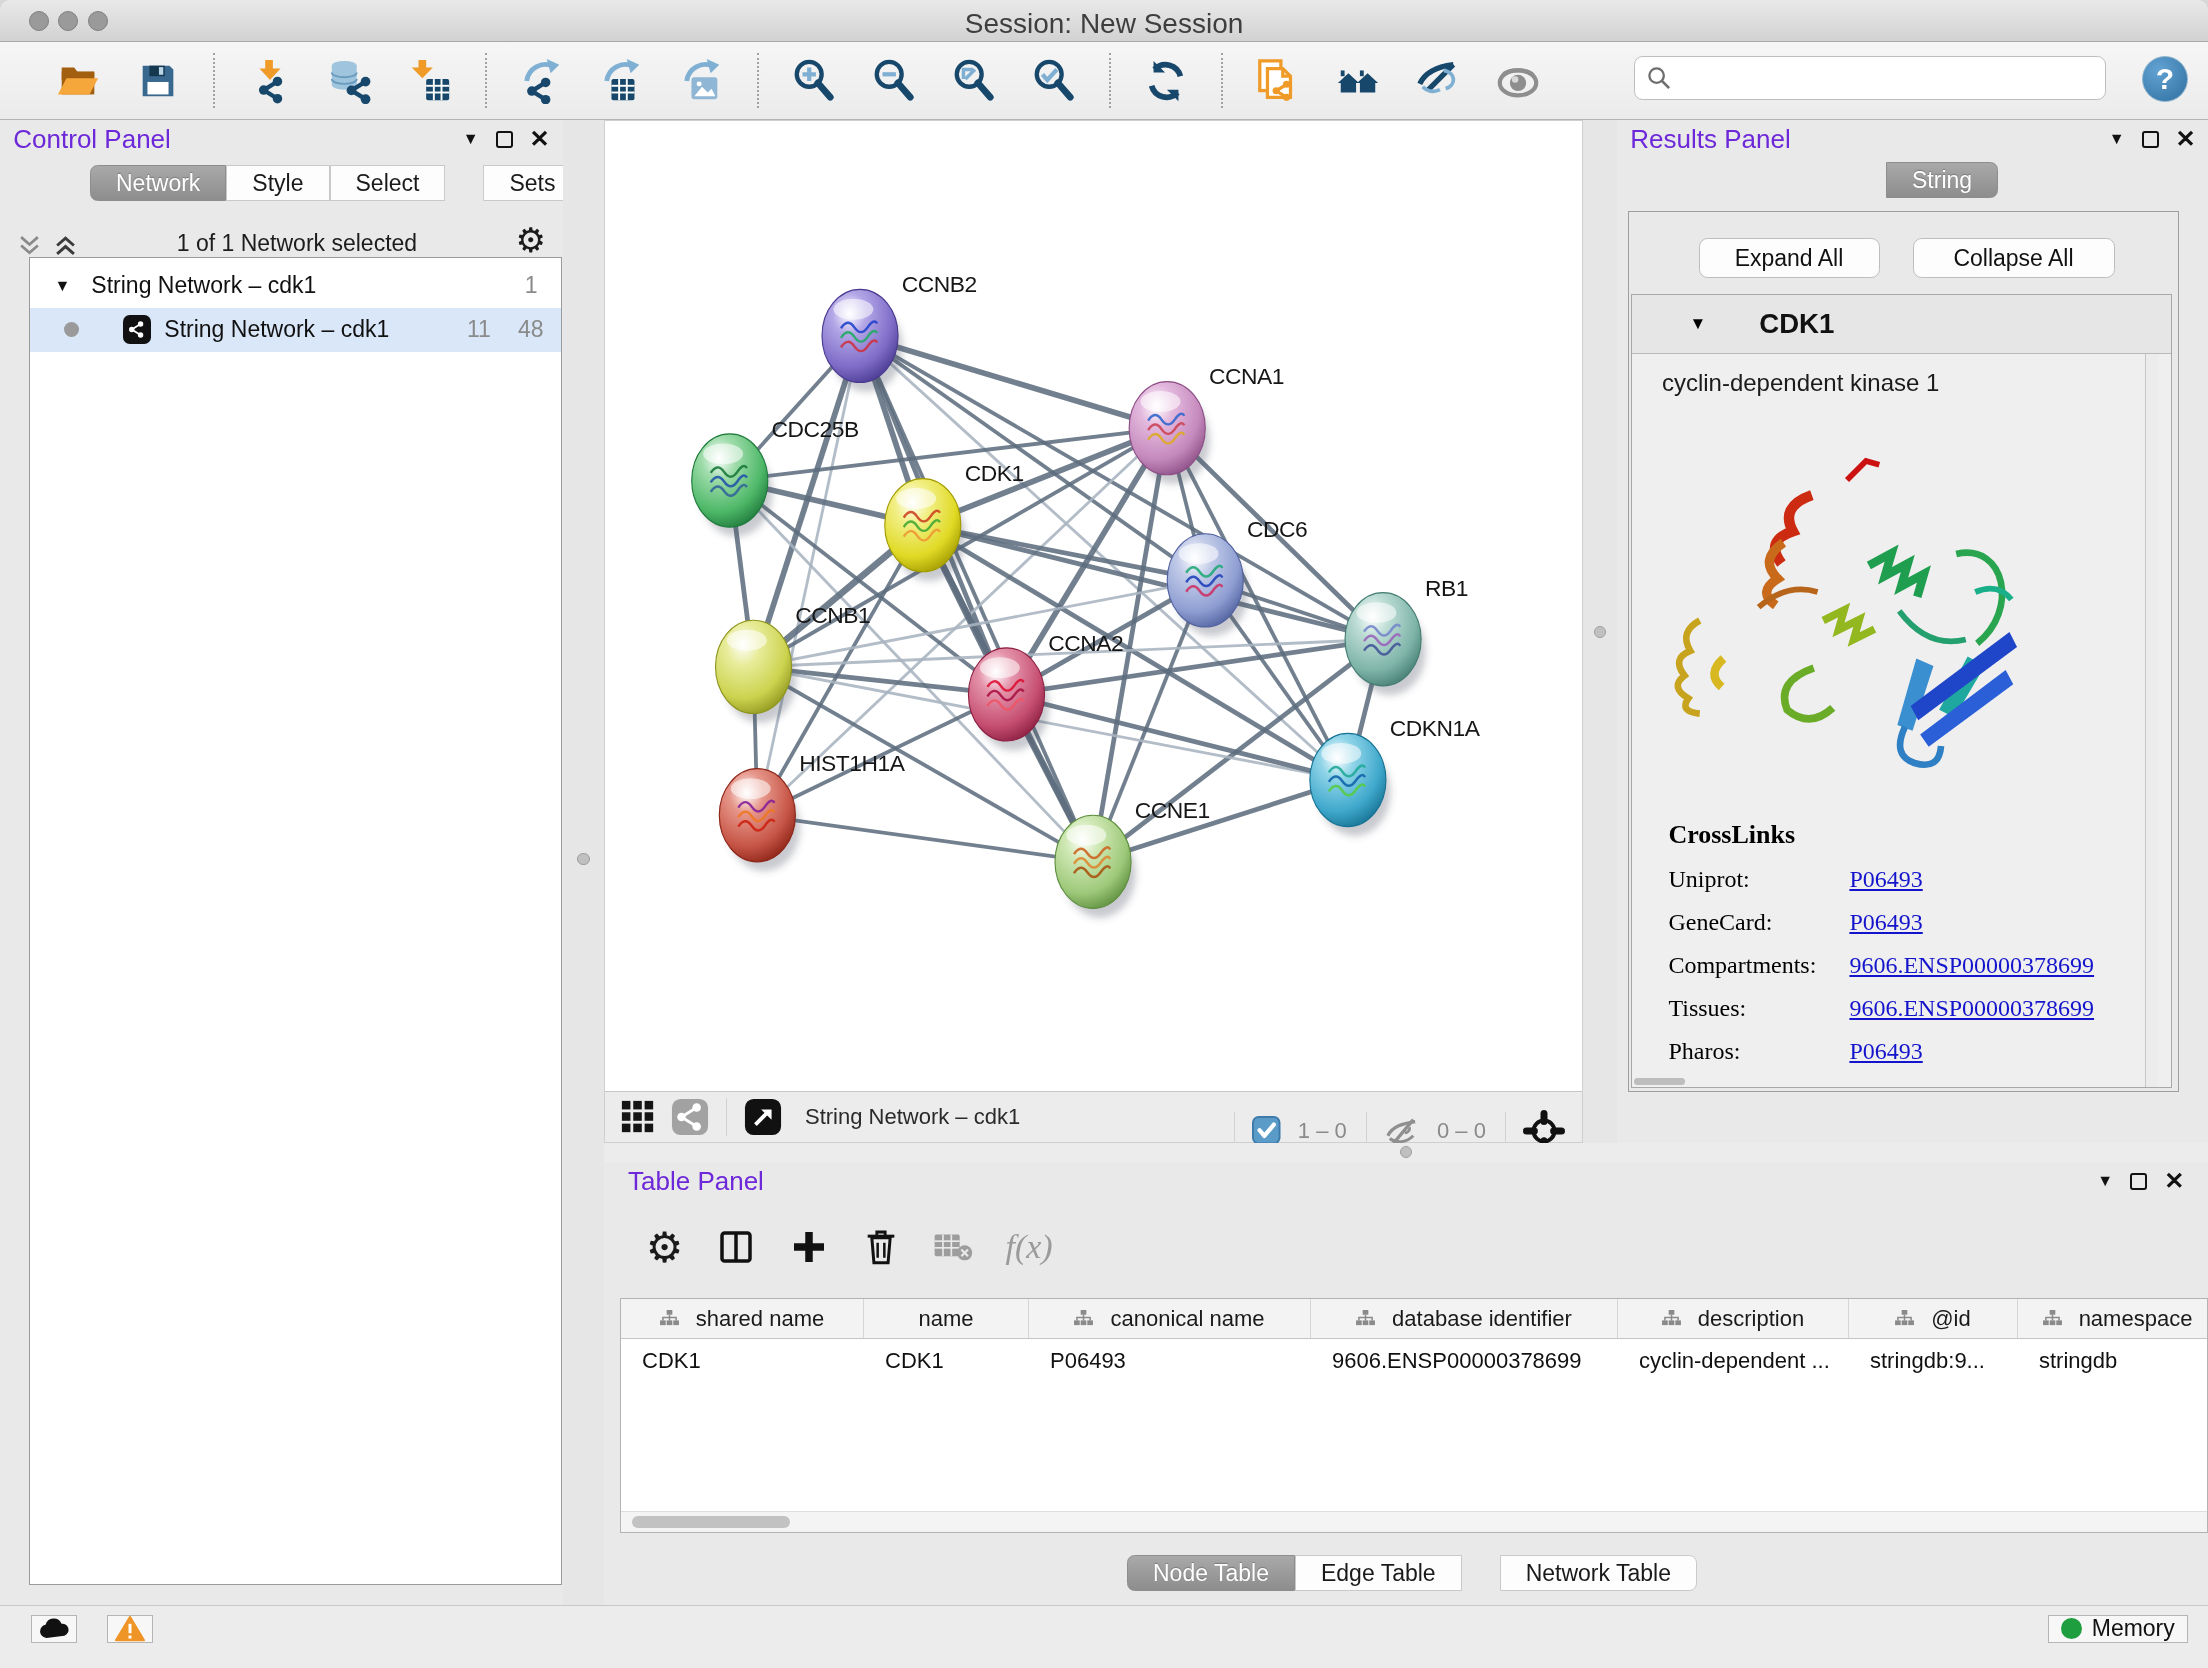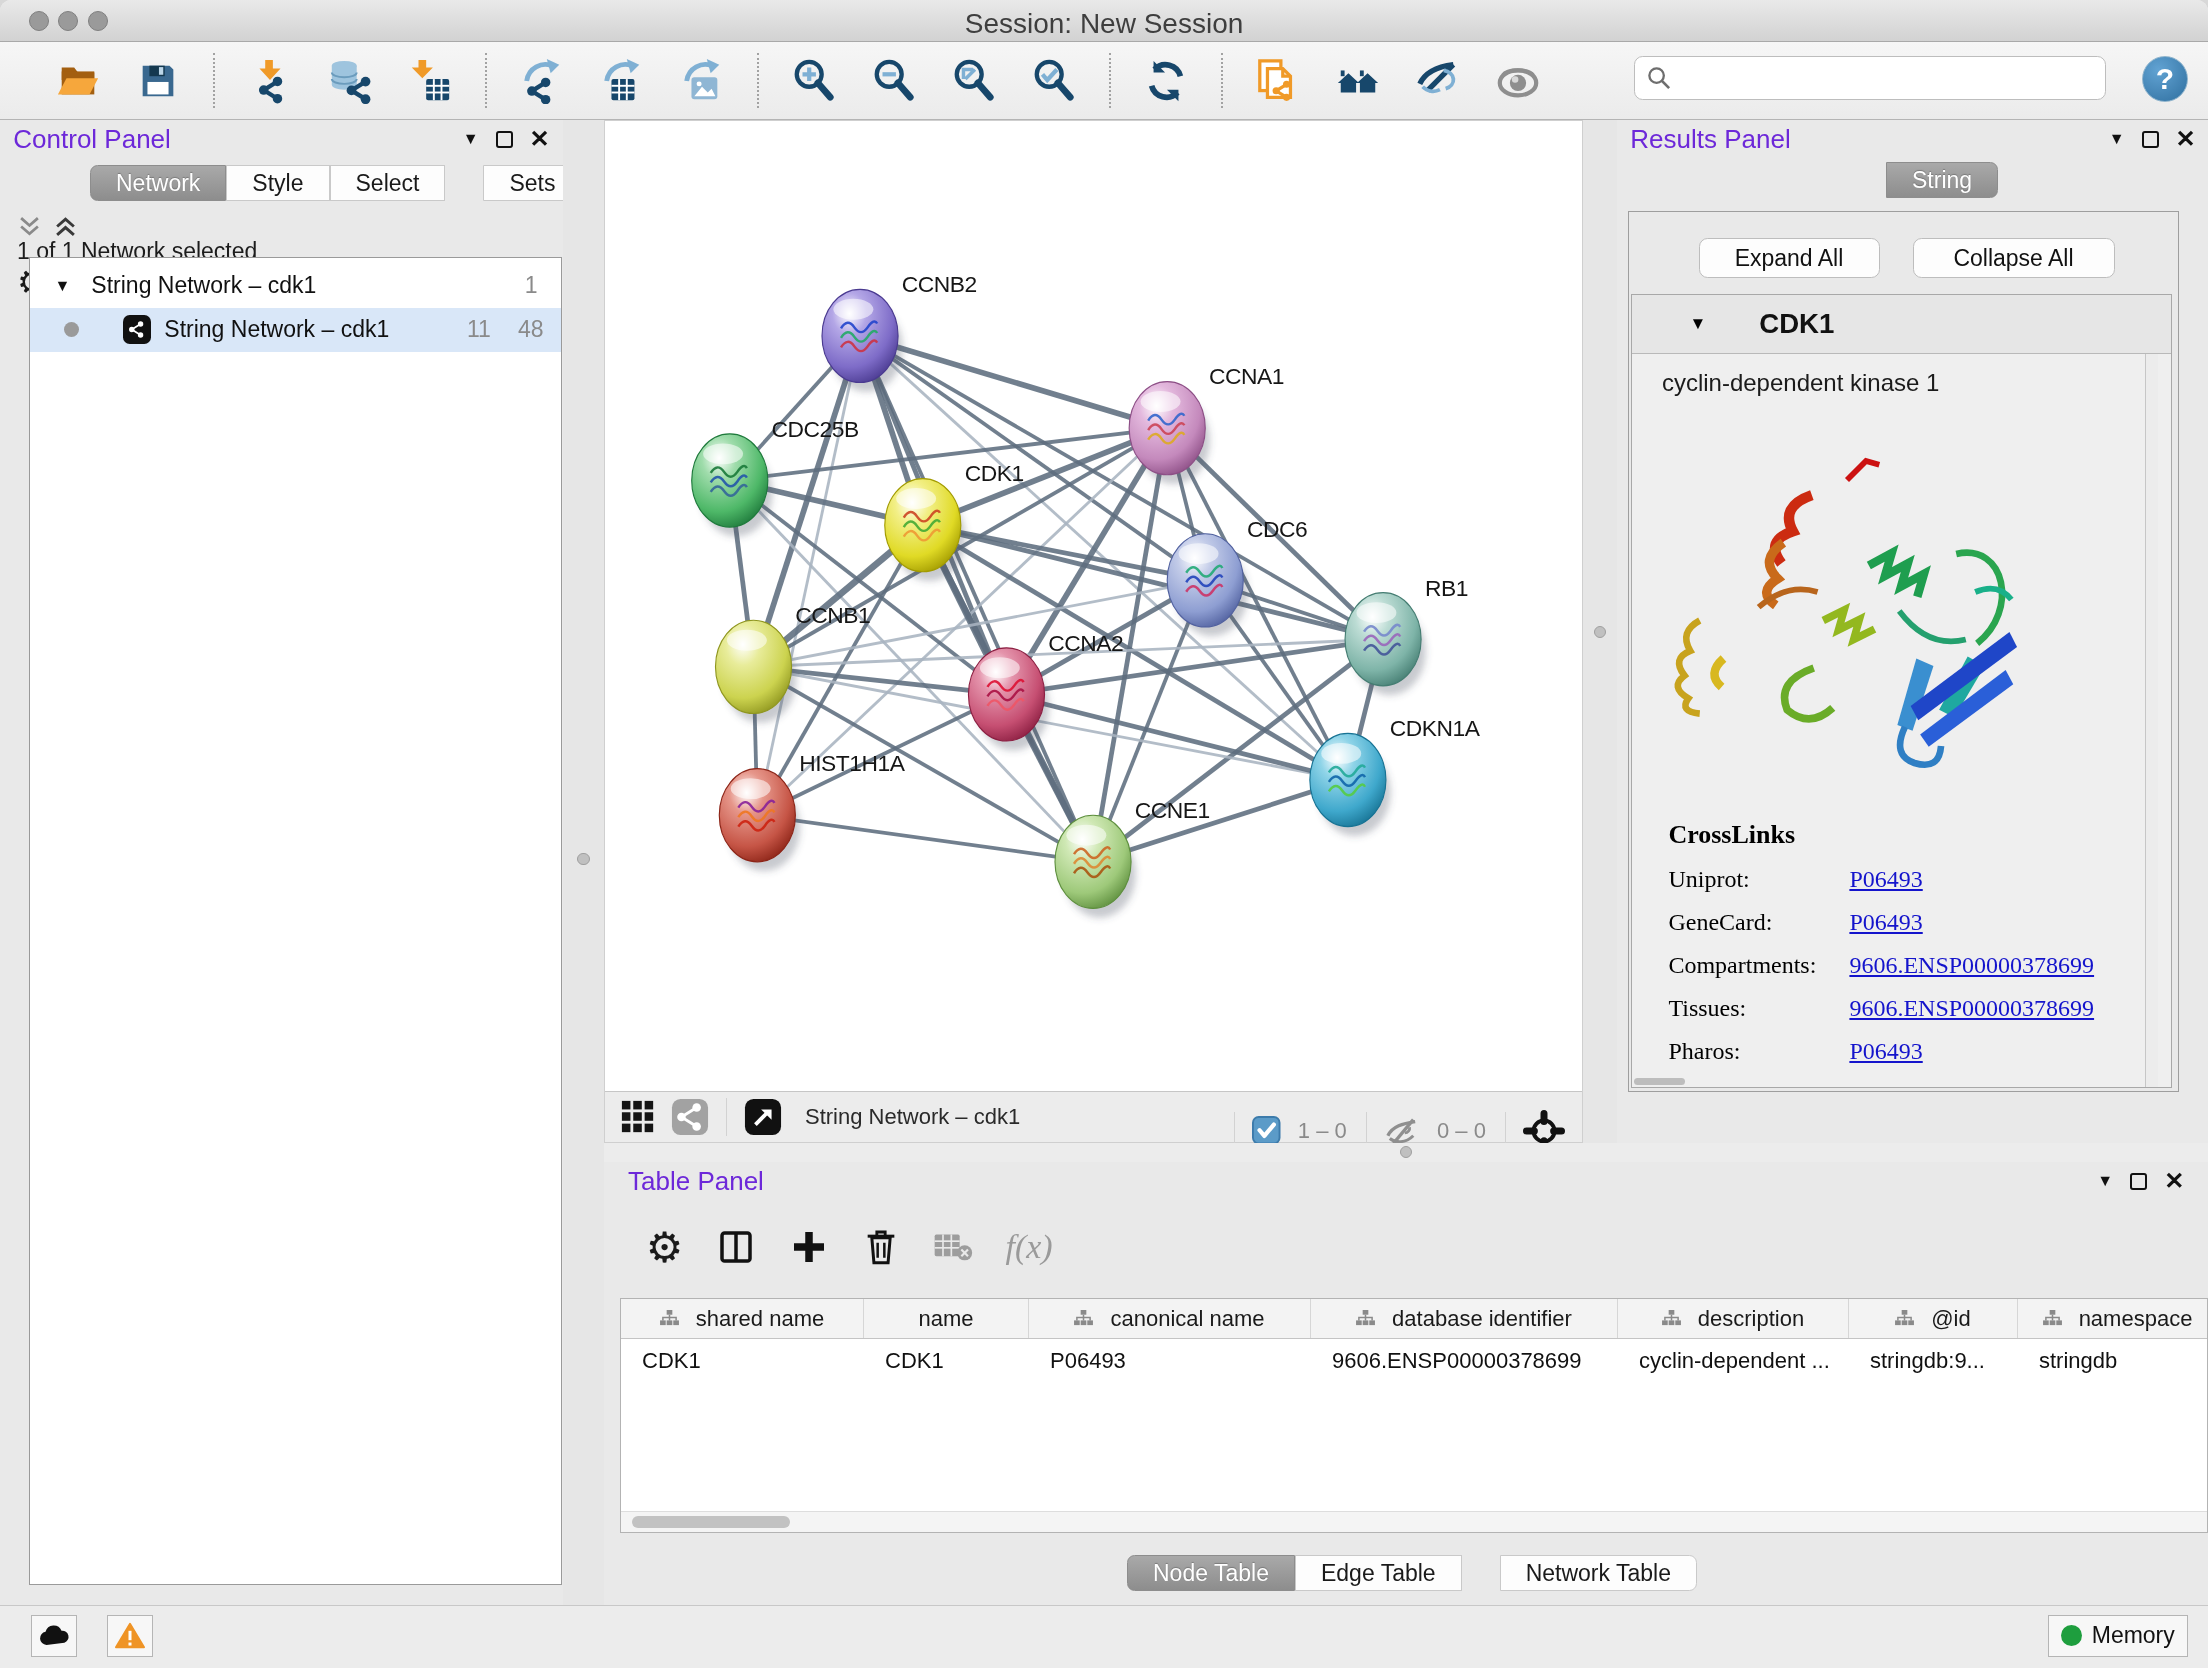--- a/index.html
+++ b/index.html
@@ -40,21 +40,21 @@
   .seg-tab { height:36px; padding:0 25px; display:flex; align-items:center; justify-content:center;
     font-size:23px; background:#fdfdfd; border:1px solid #c9c9c9; color:#1a1a1a; }
   .seg-tab.first { border-radius:7.6px 0 0 7.6px; }
   .seg-tab.last  { border-radius:0 7.6px 7.6px 0;margin-left:38px; }
   .seg-tab.sel { background:linear-gradient(#a9a9a9,#8d8d8d); color:#fff; border-color:#8d8d8d;
     text-shadow:0 -1px 1px rgba(0,0,0,.25); }
 
   
   #control-panel { position:absolute; left:0; top:120px; width:563px; height:1486px; background:#e9e9e9; }
   #cp-tabs { position:absolute; left:90px; top:45px; display:flex; }
-  #cp-statusrow { position:absolute; left:17px; top:95px; width:529px; height:42px; display:flex; align-items:flex-start;flex-direction:column; }
+  #cp-statusrow { position:absolute; left:17px; top:95px; width:529px; height:42px; display:flex; align-items:flex-end; }
   #cp-chevrons { display:flex; gap:11.4px; align-items:center; }
   #cp-status { flex:1; text-align:center; font-size:23px; color:#1c1c1c; }
   #cp-gear { font-family:"DejaVu Sans",sans-serif; font-size:34px; color:#1a1a1a; line-height:1; }
   #cp-listbox { position:absolute; left:28.5px; top:137px; width:533px; height:1328px; background:#fff;
     border:1.9px solid #9a9a9a; }
   .tree-row { display:flex; align-items:center; height:44px; font-size:23px; color:#111; }
   .tree-row .count { color:#8a8a8a; }
   #tree-child { background:#d9e7f8; }
   .dot { width:15px; height:15px; border-radius:50%; background:#9a9a9a; }
   .share-badge { width:28.5px; height:28.5px; border-radius:6.7px; background:#111; display:flex; align-items:center; justify-content:center; }
@@ -107,21 +107,21 @@
   .th { display:flex; align-items:center; justify-content:center; gap:17px; font-size:22px; color:#1a1a1a;
     border-right:1px solid #d6d6d6; overflow:hidden; white-space:nowrap; flex:none; }
   #tbl-row { display:flex; height:44px; }
   .td { font-size:22px; color:#111; padding-left:21px; display:flex; align-items:center; overflow:hidden; white-space:nowrap; flex:none; }
   #tbl-hscroll { position:absolute; left:0; bottom:0; width:100%; height:21px; background:#f4f4f4; border-top:1px solid #ddd; }
   #tbl-hthumb { position:absolute; left:10.5px; top:3.8px; width:158px; height:12.4px; border-radius:6.7px; background:#c2c2c2; }
   #tbl-tabs { position:absolute; left:523px; top:393px; display:flex; }
 
   
   #statusbar { position:absolute; left:0; top:1605px; width:2208px; height:63px; background:#ececec; border-top:1.9px solid #c8c8c8; }
-  .sb-btn { position:absolute; top:8.6px; height:42px; background:#f7f7f7; border:1.9px solid #b5b5b5;
+  .sb-btn { position:absolute; top:8.6px; height:28px; background:#f7f7f7; border:1.9px solid #b5b5b5;
     display:flex; align-items:center; justify-content:center; }
   #memory-btn { left:2048px; width:140px; gap:9.5px; font-size:23px; color:#111; }
   #mem-dot { width:21px; height:21px; border-radius:50%; }
 
   text.node-label { font-size:24px; fill:#161616; letter-spacing:-0.5px; }
 </style>
 </head>
 <body>
 
 <div id="window">

